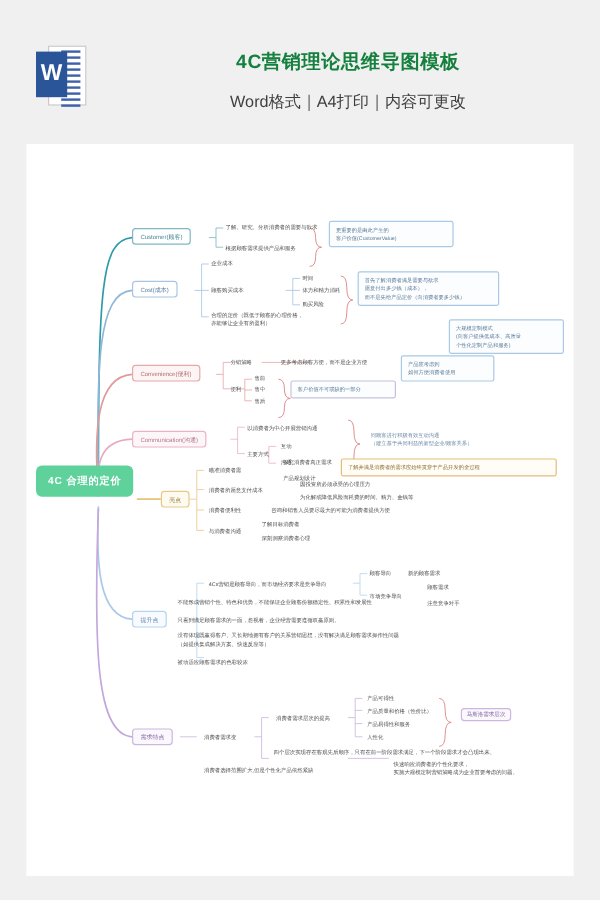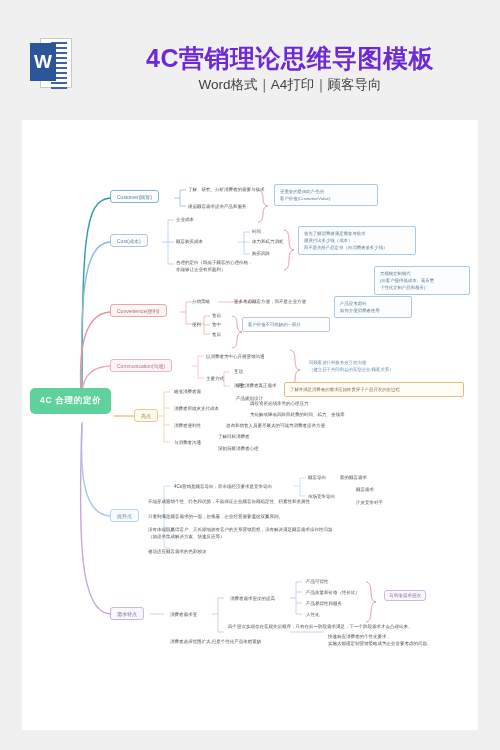--- a/index.html
+++ b/index.html
@@ -24,21 +24,21 @@
   .wordicon .sheet i {
     display: block; height: 2px; background: #3f61a8; margin: 3px 4px 0 10px;
   }
   .wordicon .sq {
     position: absolute; left: 0; top: 5px; width: 26px; height: 38px;
     background: #2a5699; color: #fff; font-weight: bold; font-size: 19px;
     text-align: center; line-height: 38px; font-family: "Liberation Sans", sans-serif;
   }
   .title {
     position: absolute; left: 110px; top: 42px; width: 360px;
-    text-align: center; font-size: 25px; font-weight: bold; color: #6d28d9;
+    text-align: center; font-size: 16px; font-weight: bold; color: #15803d;
     letter-spacing: .5px;
   }
   .subtitle {
     position: absolute; left: 110px; top: 76px; width: 360px;
     text-align: center; font-size: 13.5px; color: #3f3f3f;
   }
 
   
   .canvas {
     position: absolute; left: 22px; top: 120px;
@@ -91,21 +91,21 @@
           <i></i>
           <i></i>
           <i></i>
           <i></i>
           <i></i>
           <i></i>
       </div>
       <div class="sq">W</div>
     </div>
     <div class="title">4C营销理论思维导图模板</div>
-    <div class="subtitle">Word格式｜A4打印｜顾客导向</div>
+    <div class="subtitle">Word格式｜A4打印｜内容可更改</div>
   </div>
 
   <div class="canvas">
 
     <svg class="links" viewBox="0 0 456 610">
 
       <path d="M60 288 C 60 120, 62 80, 88 78" stroke="#2f9aa8" stroke-width="1.4" fill="none"></path>
       <path d="M60 290 C 58 180, 60 124, 88 122" stroke="#8fb8d8" stroke-width="1.4" fill="none"></path>
       <path d="M60 292 C 56 240, 58 194, 88 192" stroke="#e09a9a" stroke-width="1.4" fill="none"></path>
       <path d="M60 294 C 58 268, 60 247, 88 246" stroke="#e8aac0" stroke-width="1.4" fill="none"></path>

